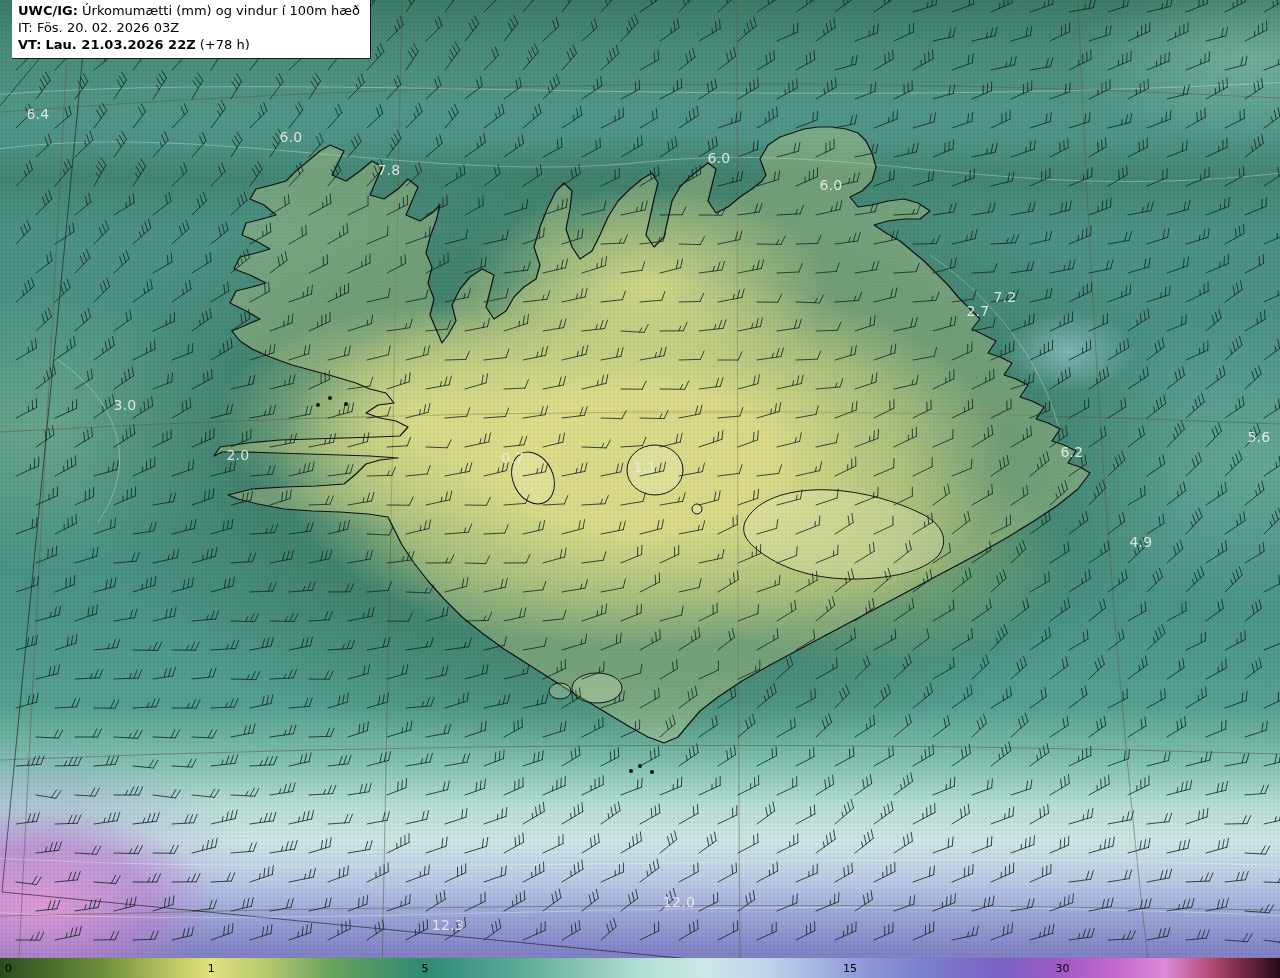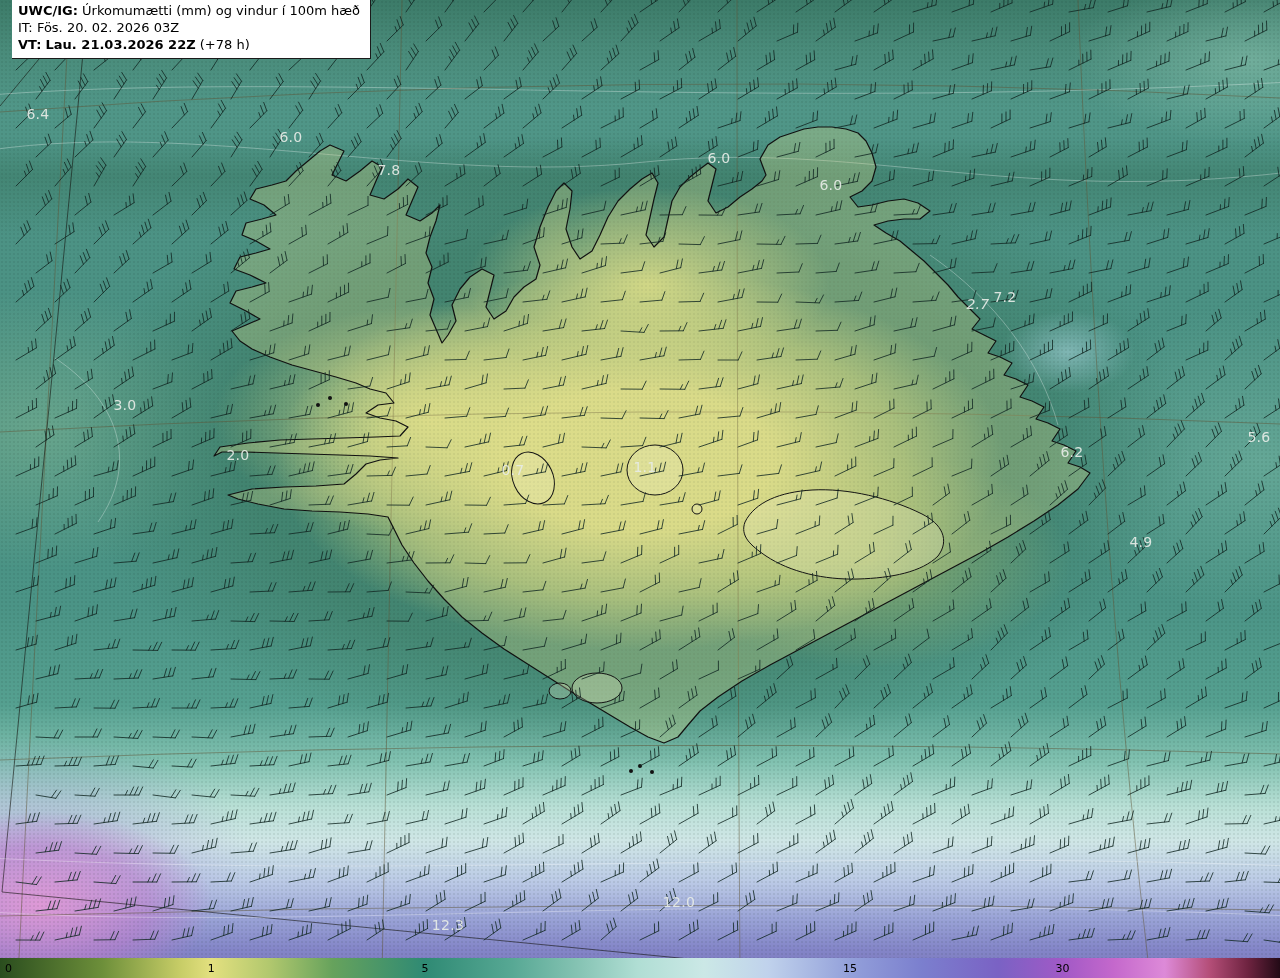--- a/index.html
+++ b/index.html
@@ -111,26 +111,26 @@
       </g>
   </svg>
 
   <div id="labels">
       <div class="clabel" style="left: 38px; top: 114px;">6.4</div>
       <div class="clabel" style="left: 291px; top: 137px;">6.0</div>
       <div class="clabel" style="left: 389px; top: 170px;">7.8</div>
       <div class="clabel" style="left: 719px; top: 158px;">6.0</div>
       <div class="clabel" style="left: 831px; top: 185px;">6.0</div>
       <div class="clabel" style="left: 1005px; top: 297px;">7.2</div>
-      <div class="clabel" style="left: 978px; top: 304px; font-style: italic;">2.7</div>
+      <div class="clabel" style="left: 978px; top: 311px;">2.7</div>
       <div class="clabel" style="left: 125px; top: 405px;">3.0</div>
       <div class="clabel" style="left: 238px; top: 455px;">2.0</div>
       <div class="clabel" style="left: 1259px; top: 437px;">5.6</div>
       <div class="clabel" style="left: 1072px; top: 452px;">6.2</div>
-      <div class="clabel" style="left: 513px; top: 470px;">0.7</div>
+      <div class="clabel" style="left: 513px; top: 458px;">0.7</div>
       <div class="clabel" style="left: 645px; top: 467px;">1.1</div>
       <div class="clabel" style="left: 1141px; top: 542px;">4.9</div>
       <div class="clabel" style="left: 679px; top: 902px;">12.0</div>
       <div class="clabel" style="left: 436px; top: 925px; padding-left: 24px;">12.3</div>
     </div>
 
   <div id="titlebox">
     <div class="ln"><b>UWC/IG:</b> <span>Úrkomumætti (mm) og vindur í 100m hæð</span></div>
     <div class="ln"><span>IT:</span> <span>Fös. 20. 02. 2026 03Z</span></div>
     <div class="ln"><b>VT:</b> <b>Lau. 21.03.2026 22Z</b> <span>(+78 h)</span></div>

